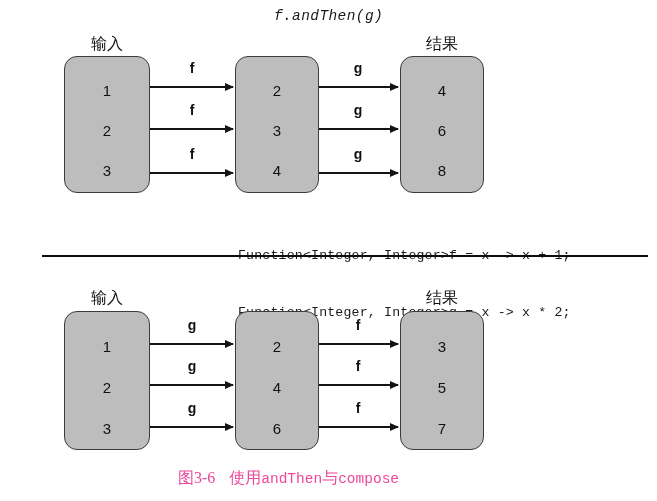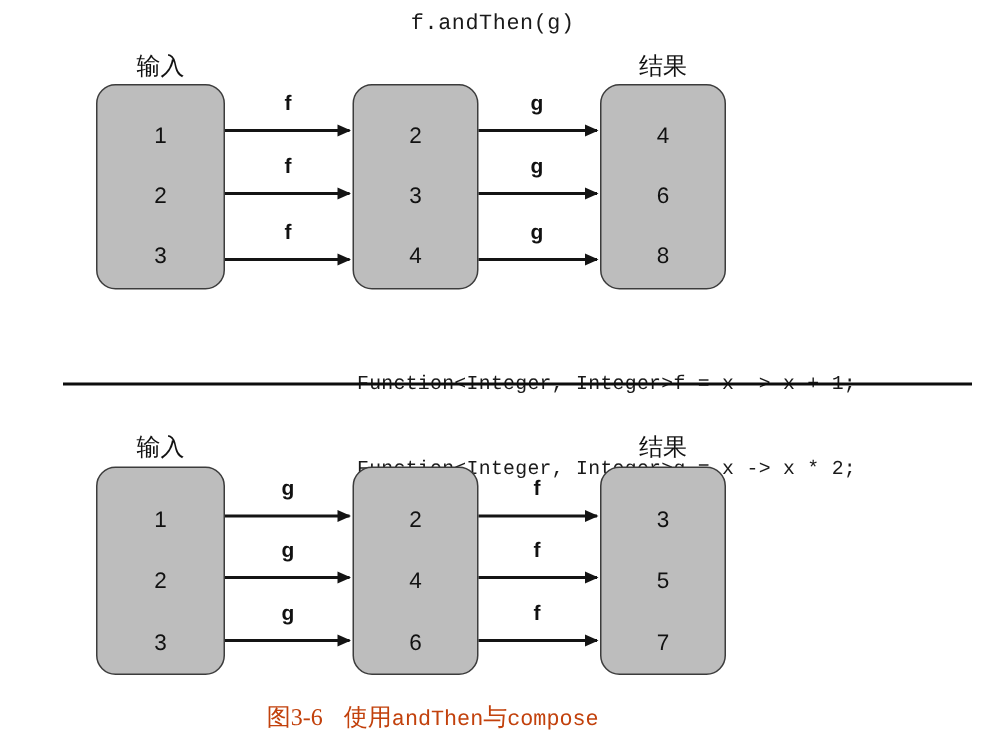--- a/index.html
+++ b/index.html
@@ -32,20 +32,21 @@
   .panel-title {
     position: absolute;
     top: 8px;
     left: 0;
     width: 657px;
     text-align: center;
     font-family: "Liberation Mono", monospace;
     font-size: 14.5px;
     letter-spacing: 0.4px;
     color: #1a1a1a;
+    font-style: italic;
   }
   #panel-compose .panel-title { top: 6px; }
 
   .col-label {
     position: absolute;
     font-family: "Liberation Serif", serif;
     font-size: 16px;
     color: #111111;
     text-align: center;
     width: 90px;
@@ -119,21 +120,21 @@
   }
 
   .caption {
     position: absolute;
     left: 0;
     top: 468px;
     width: 577px;
     text-align: center;
     font-family: "Liberation Serif", serif;
     font-size: 16px;
-    color: #c2410c;
+    color: #ec4899;
   }
   .caption .mono-run {
     font-family: "Liberation Mono", monospace;
     font-size: 14.5px;
   }
   .caption .gap { display: inline-block; width: 14px; }
 </style>
 </head>
 <body>
 

